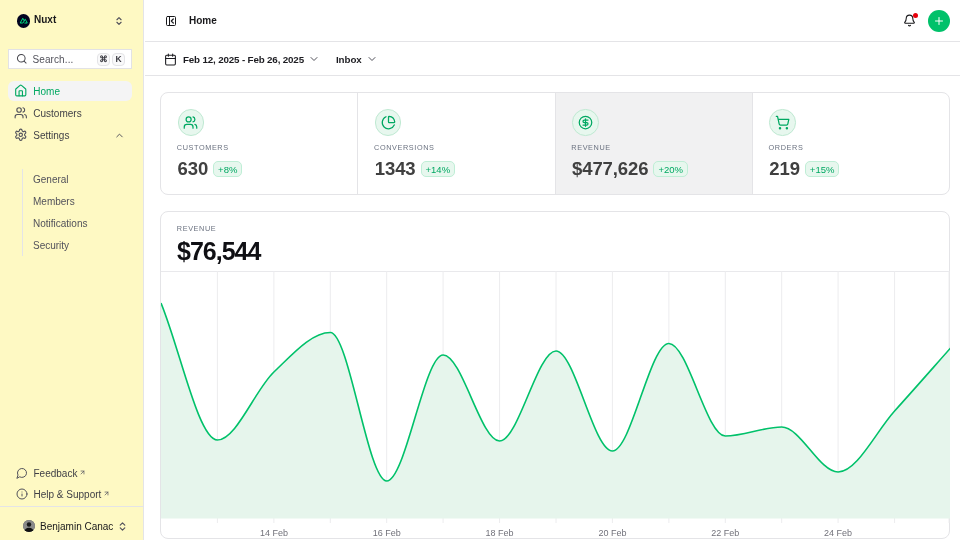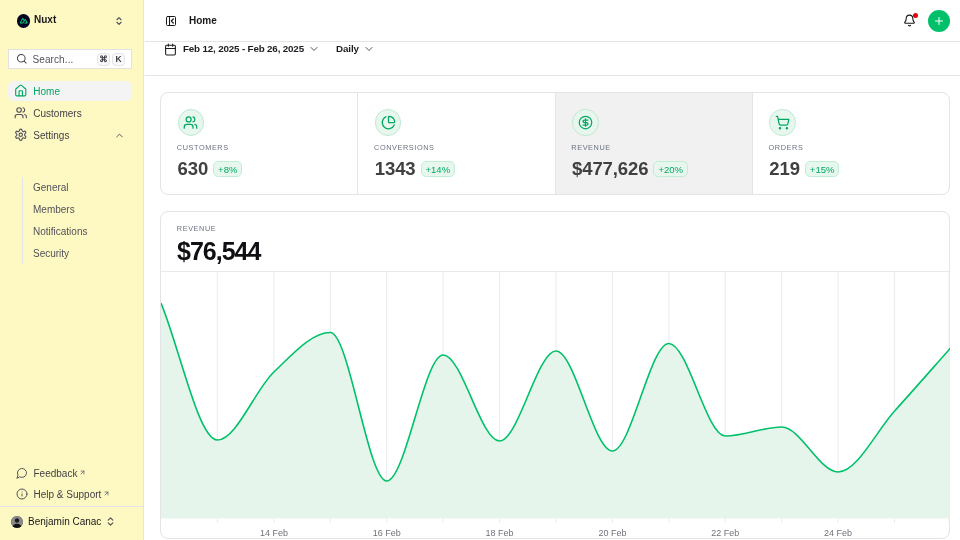--- a/index.html
+++ b/index.html
@@ -26,45 +26,45 @@
 
 .nav { position:absolute; left:8px; top:81px; width:124px; }
 .nav-item { position:relative; height:20px; display:flex; align-items:center;
   border-radius:6px; padding:0 7px 0 6.3px; margin-bottom:2px; color:#3f3f46; }
 .nav-item .lbl { font-size:10px; margin-left:5.5px; font-weight:400; }
 .nav-item.active { background:#f4f4f5; color:#00a862; }
 .nav-item.active .lbl { font-weight:500; }
 .nav-right { margin-left:auto; }
 .badge4 { min-width:15px; height:15px; border:1px solid #e4e4e7; border-radius:4px;
   background:#fff; color:#52525b; font-size:8px; display:flex; align-items:center; justify-content:center; padding:0 2px;}
-.subnav { position:absolute; left:8px; top:177px; width:124px; }
+.subnav { position:absolute; left:8px; top:169px; width:124px; }
 .subtree { position:absolute; left:14px; top:0; bottom:0; width:1px; background:#e4e4e7; }
 .sub-item { height:21.8px; display:flex; align-items:center; padding-left:25px;
   color:#52525b; font-size:10px; }
 
 #side-bottom { position:absolute; left:8px; bottom:39.5px; width:124px; }
 .foot-item { height:20px; display:flex; align-items:flex-end; padding:0 8px; color:#3f3f46; margin-bottom:1px;}
 .foot-item .lbl { font-size:10px; margin-left:5.5px; }
 .ext { color:#52525b; margin-left:2px; position:relative; top:-3px; }
 #side-div { position:absolute; left:0; bottom:33.5px; width:144px; height:1px; background:#e4e4e7; }
-#user-row { position:absolute; left:0; bottom:8px; width:124px; height:21px;
-  display:flex; align-items:center; padding:0 8px; }
+#user-row { position:absolute; left:12px; bottom:8px; width:124px; height:21px;
+  display:flex; align-items:flex-end; padding:0 8px; }
 #avatar { width:12px; height:12px; border-radius:50%; background:#555; overflow:hidden; position:relative; margin-left:3px;}
 #user-row .lbl { font-size:10px; font-weight:500; color:#18181b; margin-left:5px; }
 
 
 #main { position:absolute; left:145px; top:0; width:815px; height:540px; }
 #header { position:absolute; left:0; top:0; width:815px; height:42px;
   border-bottom:1px solid #e4e4e7; display:flex; align-items:center; padding:0 10px 0 20px; }
 #header .title { font-size:10px; font-weight:700; color:#18181b; margin-left:12px; }
 #header .hright { margin-left:auto; display:flex; align-items:center; }
 #plusbtn { width:22px; height:22px; border-radius:50%; background:#00c16a; color:#fff;
   display:flex; align-items:center; justify-content:center; margin-left:12px; }
 #toolbar { position:absolute; left:0; top:43px; width:815px; height:33px;
-  border-bottom:1px solid #e4e4e7; display:flex; padding:0 19px; color:#3f3f46;}
+  border-bottom:1px solid #e4e4e7; display:flex; align-items:center; padding:0 19px; color:#3f3f46;}
 #toolbar .date { font-size:9.8px; font-weight:600; margin-left:6px; color:#1c1c21; letter-spacing:-0.16px; }
 #toolbar .chev { margin-left:4px; color:#52525b; }
 #toolbar .daily { font-size:9.8px; font-weight:600; margin-left:16px; color:#1c1c21; letter-spacing:-0.08px;}
 
 
 #stats { position:absolute; left:160px; top:92px; width:790px; height:103px;
   border:1px solid #e4e4e7; border-radius:8px; background:#fff; display:flex; overflow:hidden;}
 .stat { flex:1; position:relative; border-right:1px solid #e4e4e7; padding:16px 0 0 16.5px; }
 .stat:last-child { border-right:none; }
 .stat.sel { background:#f1f1f2; }
@@ -212,21 +212,21 @@
     <svg class="ic" width="13" height="13" viewBox="0 0 24 24" fill="none" stroke="#1c1c21" stroke-width="2" stroke-linecap="round" stroke-linejoin="round">
         <path d="M8 2v4"></path>
         <path d="M16 2v4"></path>
         <rect width="18" height="18" x="3" y="4" rx="2"></rect>
         <path d="M3 10h18"></path>
       </svg>
     <span class="date">Feb 12, 2025 - Feb 26, 2025</span>
     <svg class="ic chev" width="12" height="12" viewBox="0 0 24 24" fill="none" stroke="currentColor" stroke-width="2" stroke-linecap="round" stroke-linejoin="round">
         <path d="m6 9 6 6 6-6"></path>
       </svg>
-    <span class="daily">Daily</span>
+    <span class="daily">Inbox</span>
     <svg class="ic chev" width="12" height="12" viewBox="0 0 24 24" fill="none" stroke="currentColor" stroke-width="2" stroke-linecap="round" stroke-linejoin="round">
         <path d="m6 9 6 6 6-6"></path>
       </svg>
   </div>
 </div>
 
 <div id="stats">
   <div class="stat">
     <div class="icirc">
       <svg class="ic" width="15" height="15" viewBox="0 0 24 24" fill="none" stroke="#00a862" stroke-width="2" stroke-linecap="round" stroke-linejoin="round">

